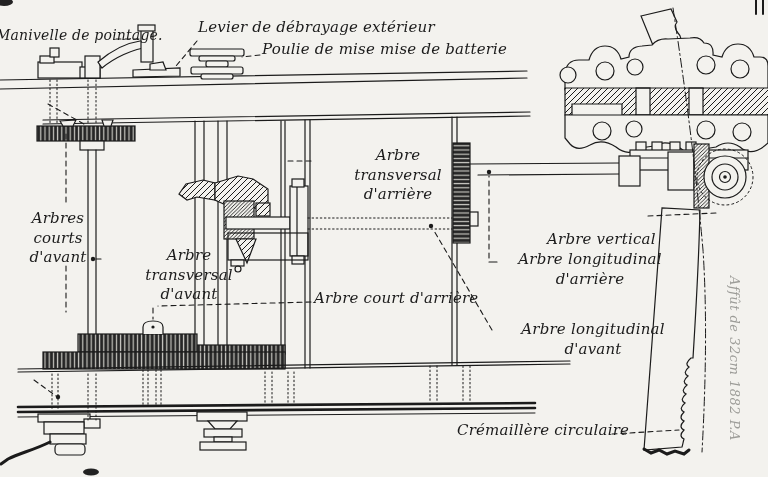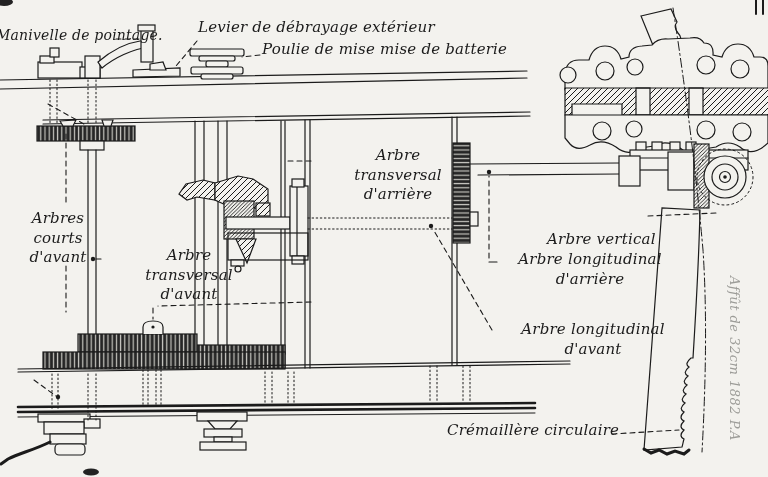--- a/index.html
+++ b/index.html
@@ -290,26 +290,27 @@
 
 <div class="lbl ctr" style="left:310px;top:146px;width:136px;">Arbre transversal
 d'arrière</div>
 
 <div class="lbl ctr" style="left:-12px;top:209px;width:100px;">Arbres courts
 d'avant</div>
 
 <div class="lbl ctr" style="left:102px;top:246px;width:134px;">Arbre transversal
 d'avant</div>
 
+<div class="lbl" style="left:314px;top:289px;">Arbre court d'arrière</div>
 
 <div class="lbl" style="left:547px;top:202px;margin-top:28px;">Arbre vertical</div>
 
 <div class="lbl ctr" style="left:494px;top:250px;width:152px;">Arbre longitudinal
 d'arrière</div>
 
 <div class="lbl ctr" style="left:497px;top:320px;width:152px;">Arbre longitudinal
 d'avant</div>
 
-<div class="lbl" style="left:447px;top:421px;">Crémaillère circulaire</div>
+<div class="lbl" style="left:457px;top:421px;">Crémaillère circulaire</div>
 
 <div class="lbl rot" style="left:742px;top:276px;">Affût de 32cm 1882 P.A</div>
 
 </div>
 
 </body></html>

